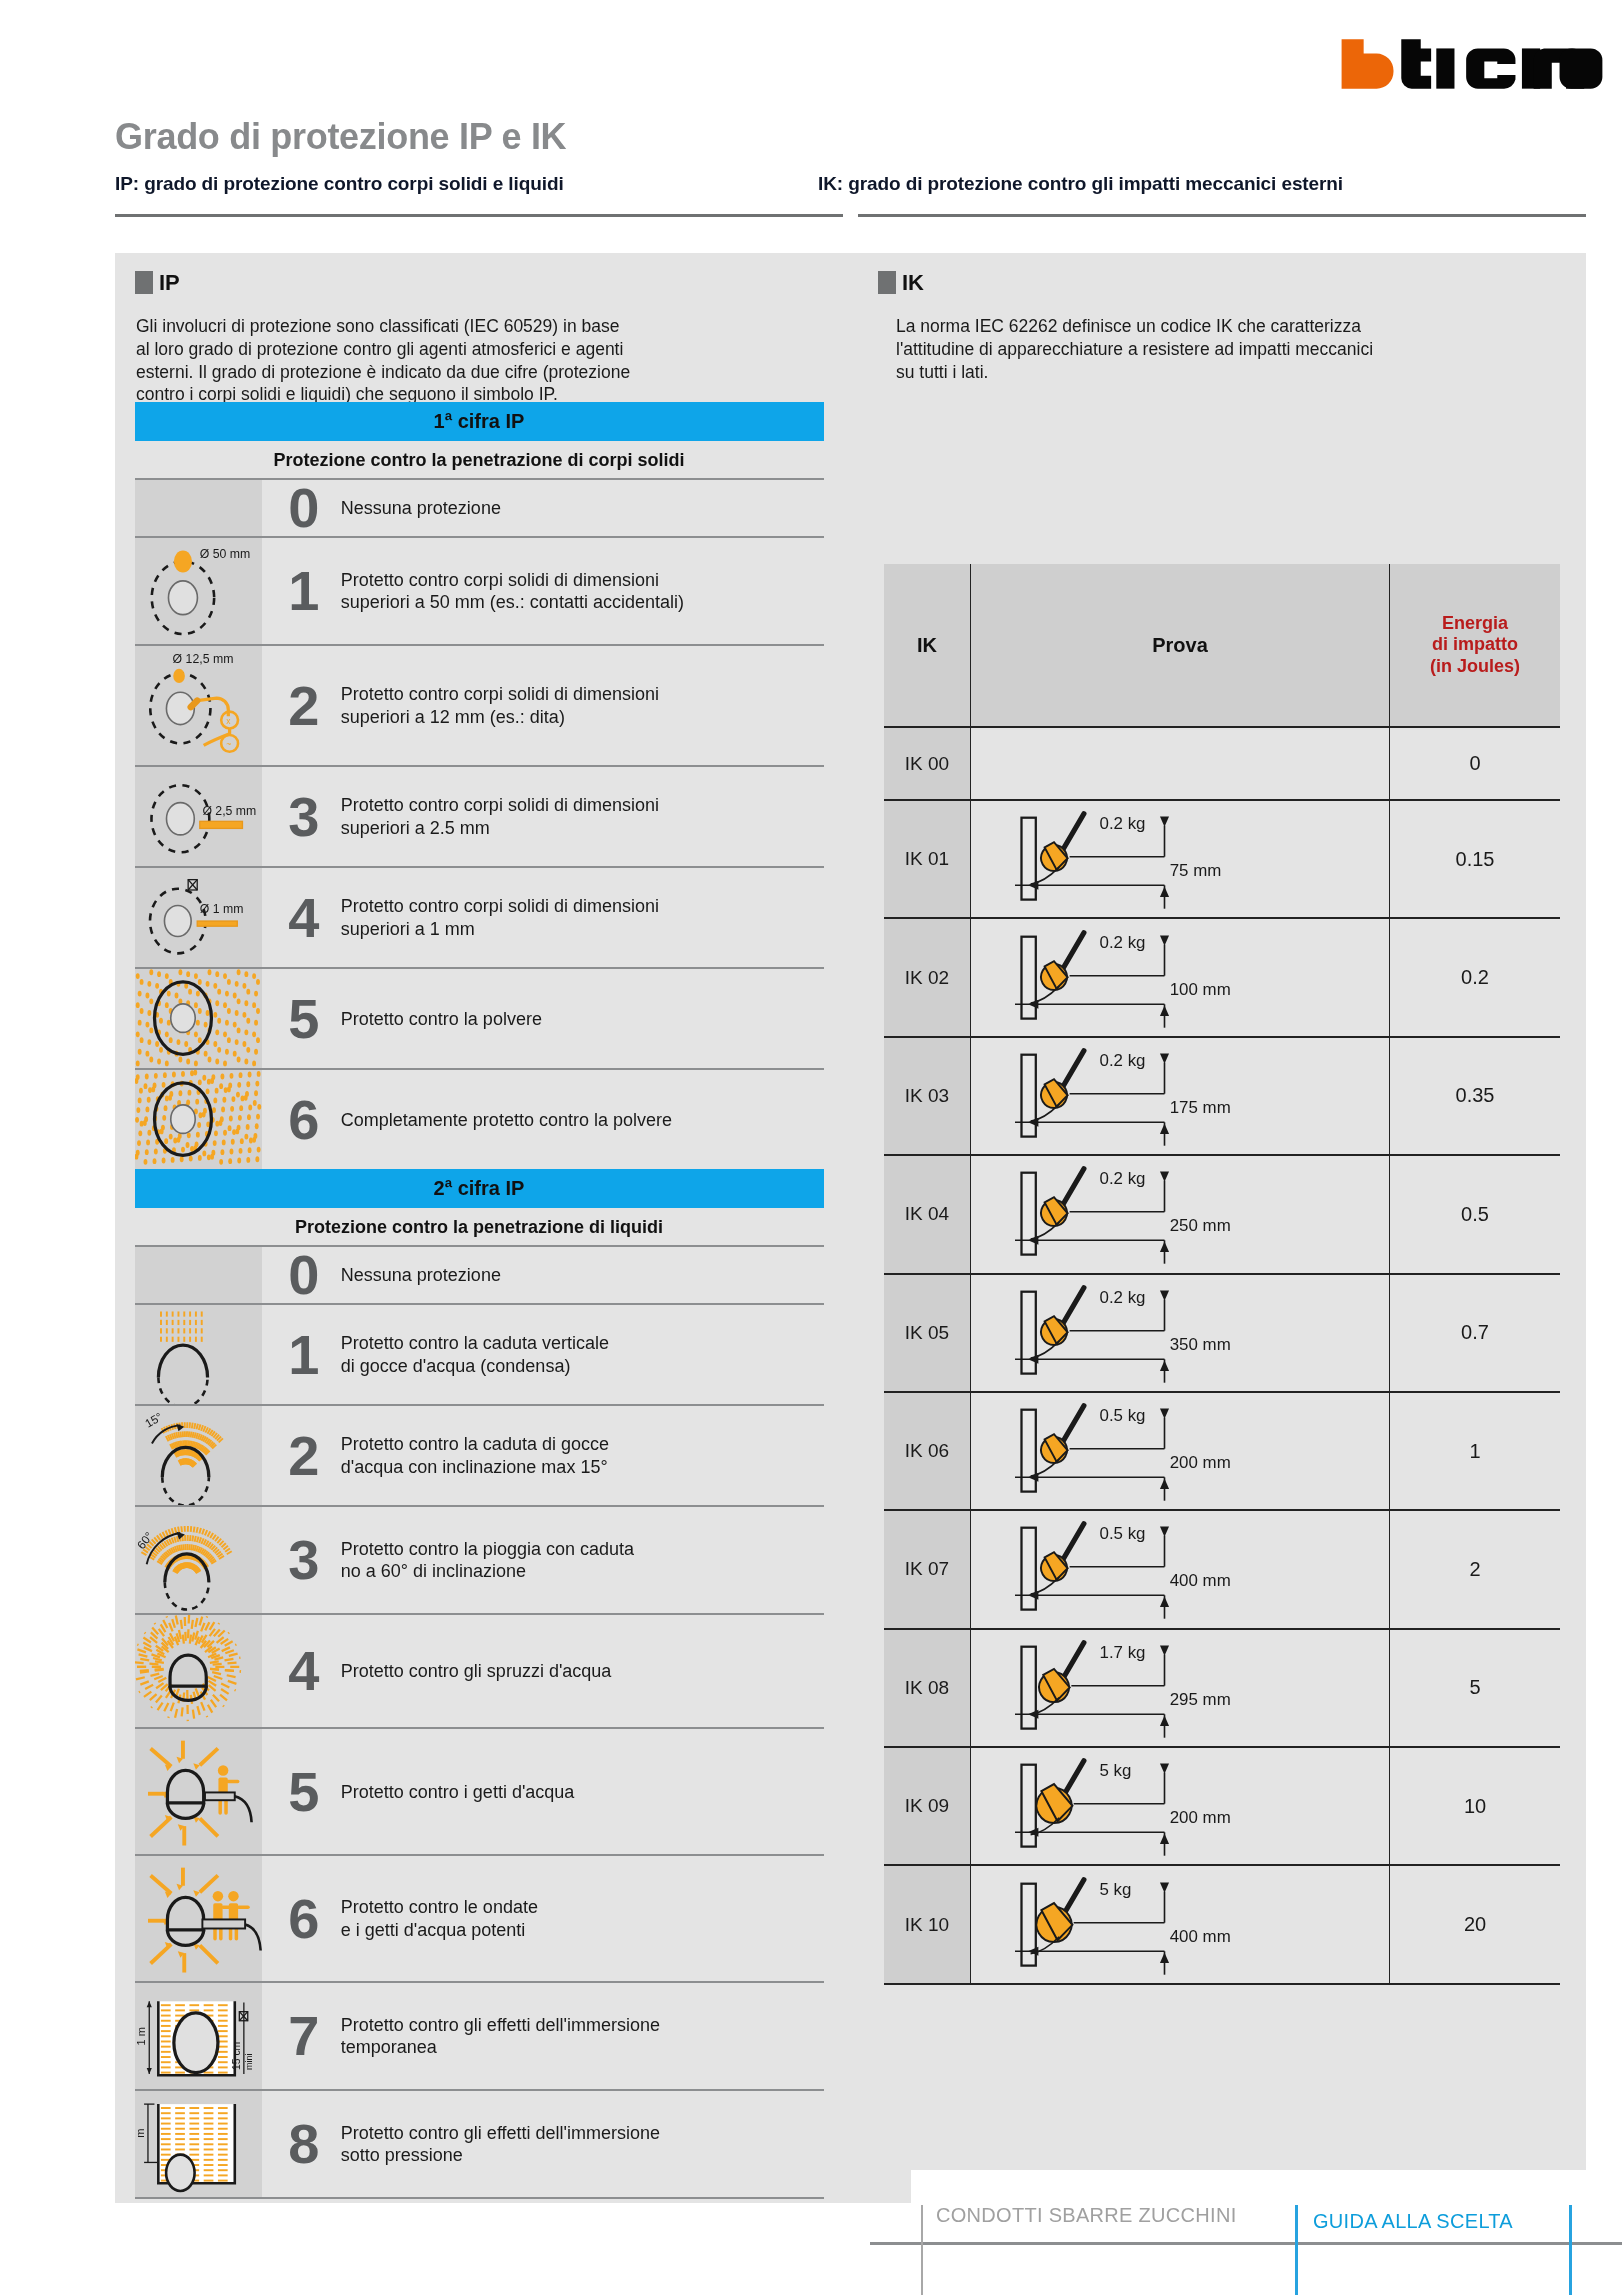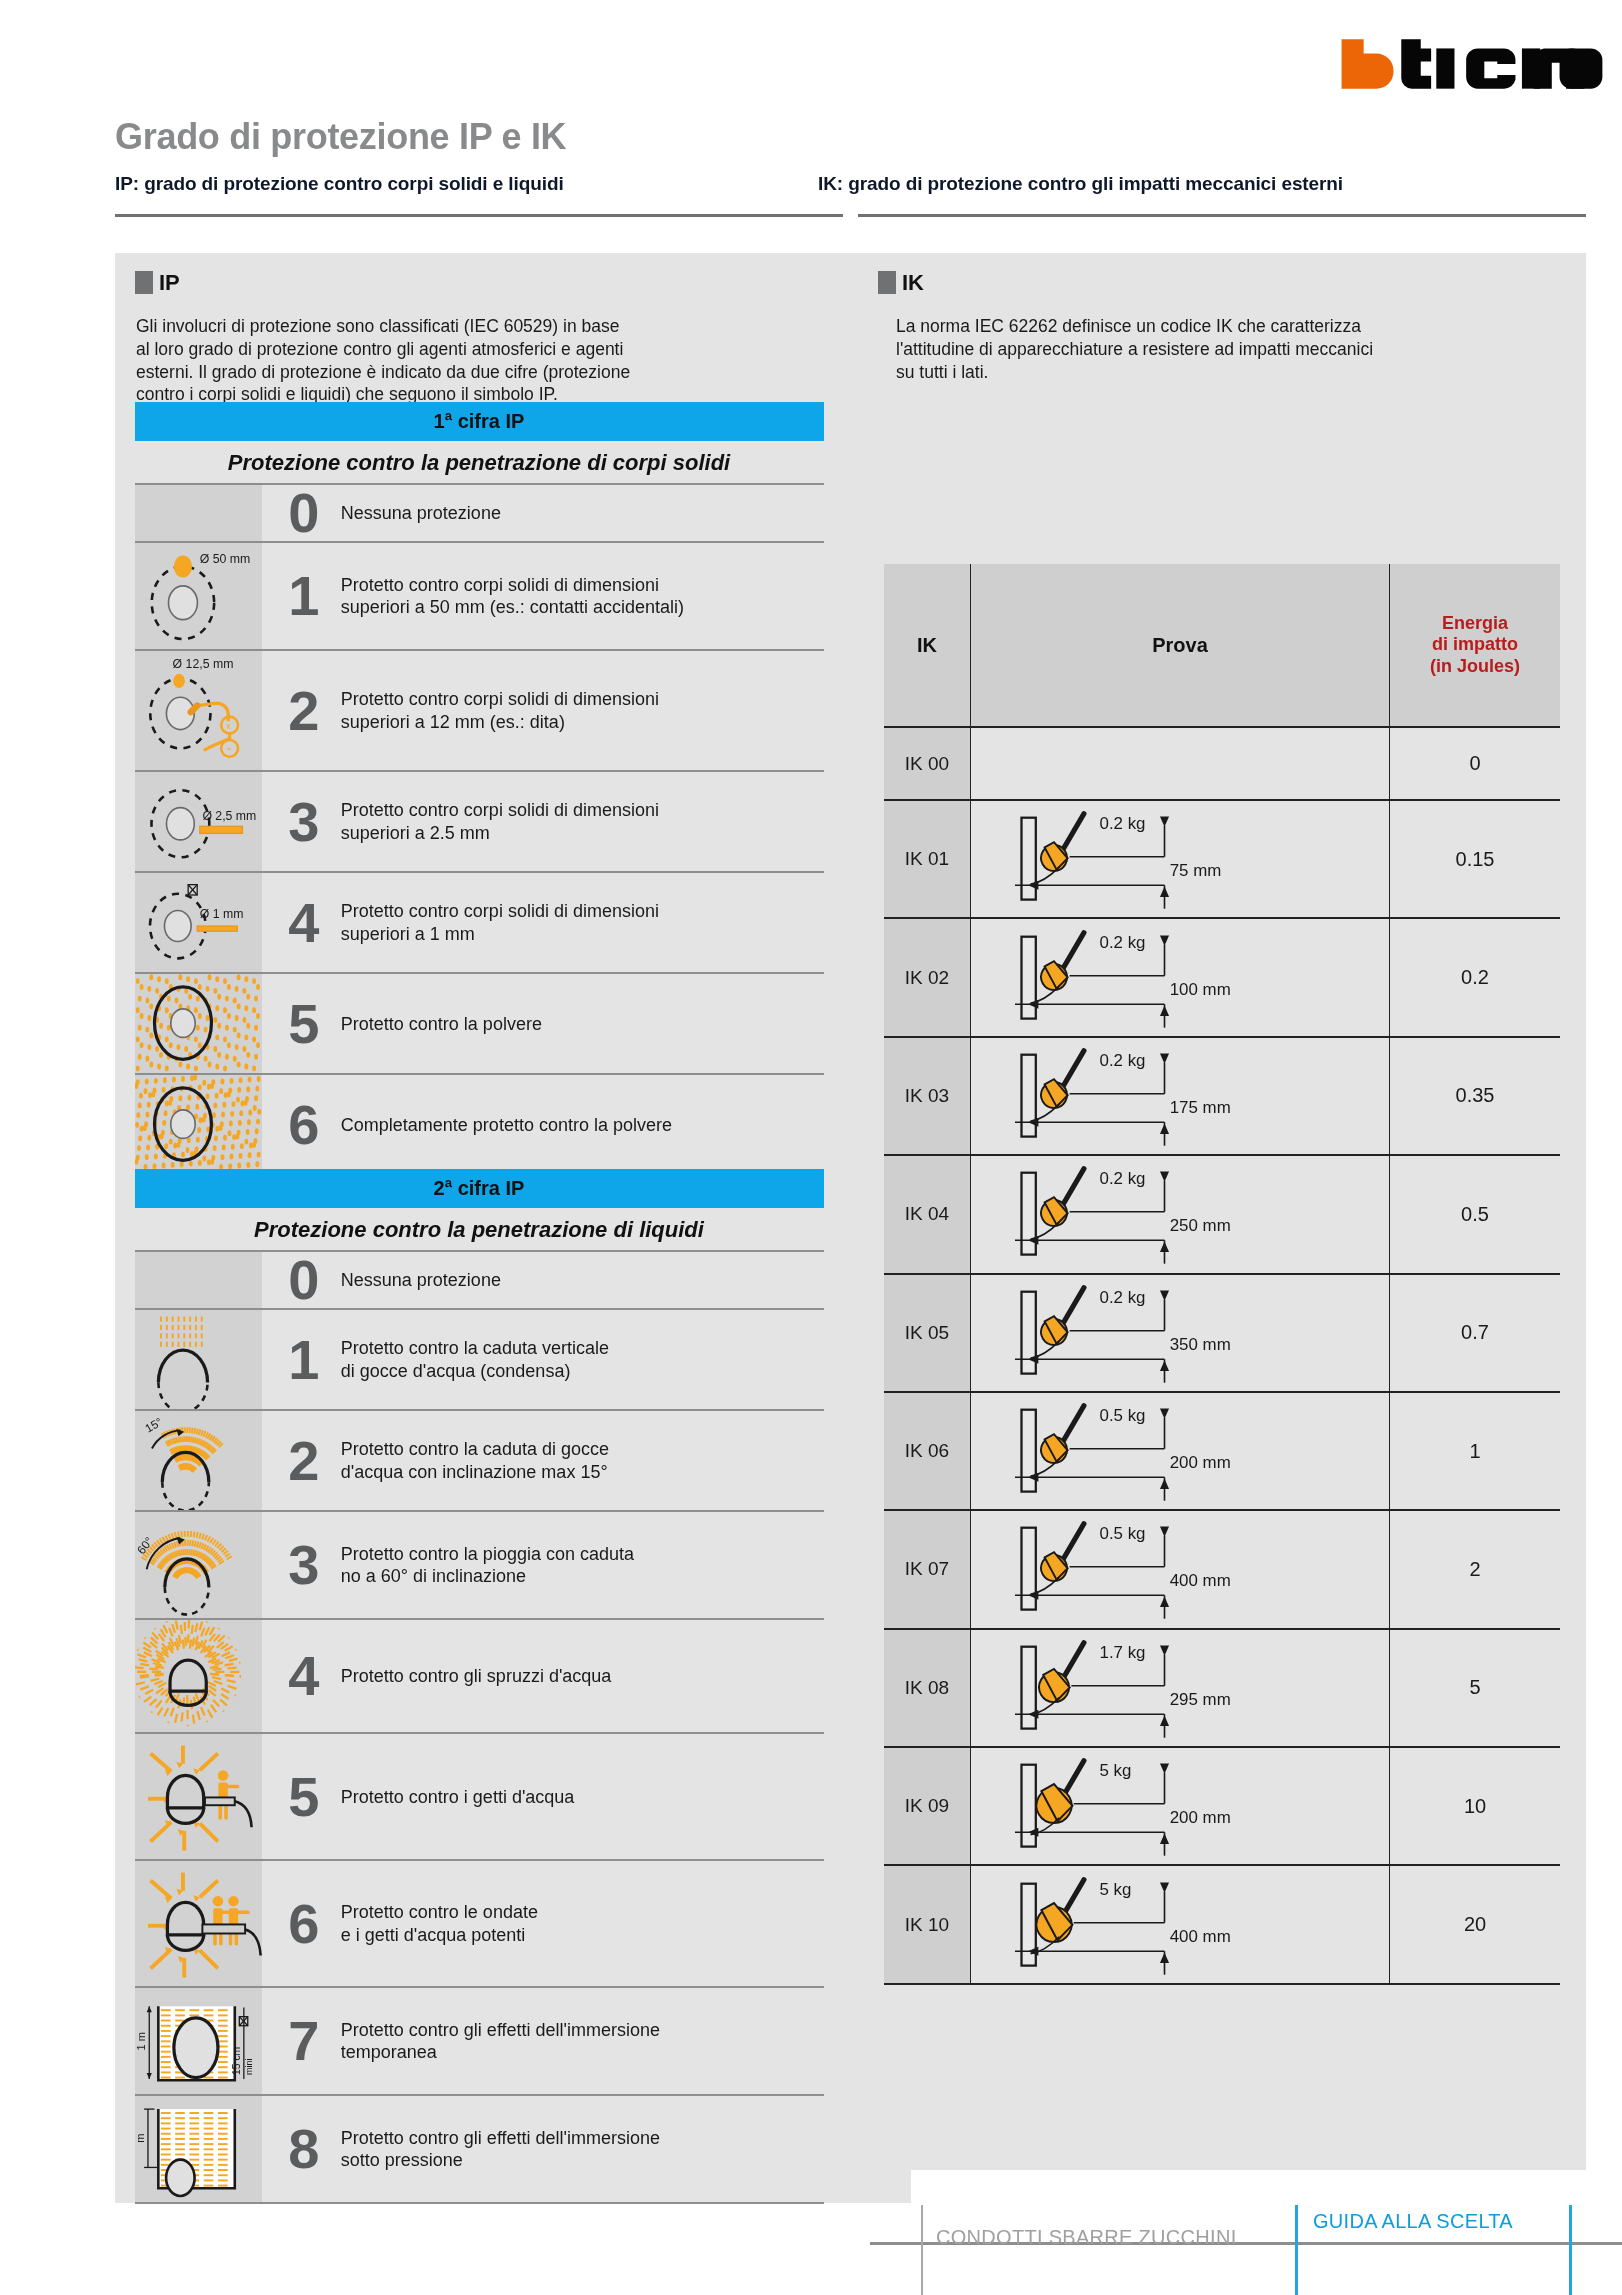--- a/index.html
+++ b/index.html
@@ -38,21 +38,21 @@
 
   .sec-text{position:absolute;font-size:17.5px;line-height:1.30;color:#1a1a1a;white-space:pre-line;}
 
   
   .tbl{position:absolute;width:689px;}
   .tbl-title{
     background:#0ea5e9;text-align:center;font-size:20px;font-weight:bold;color:#111;
     padding:7.8px 0 8.4px 0;
   }
   .tbl-sub{
-    text-align:center;font-size:22px;font-weight:bold;color:#111;padding:8.4px 0 7.8px 0;font-style:italic;
+    text-align:center;font-size:18px;font-weight:bold;color:#111;padding:8.4px 0 7.8px 0;
   }
   .tbl-rows{border-top:2.6px solid #8c8e90;}
   .row{display:flex;border-bottom:2.6px solid #8c8e90;min-height:45px;}
   .row:last-child{border-bottom:2.6px solid #8c8e90;}
   .cell-icon{width:127px;background:#d2d2d2;flex:0 0 127px;position:relative;overflow:hidden;}
   .cell-icon.blank{background:#d2d2d2;}
   .cell-body{flex:1;display:flex;align-items:center;padding-left:14.3px;}
   .digit{
     font-size:56px;font-weight:bold;color:#5a5c5e;line-height:1;
     width:56px;flex:0 0 56px;text-align:center;font-family:"Liberation Sans",sans-serif;
@@ -1477,19 +1477,19 @@
           <div class="c3">20</div>
         </div>
       </div>
   </div>
 
   <div class="foot">
     <div class="foot-line"></div>
     <div class="foot-v" style="left:51px;top:6.5px;height:91px;"></div>
     <div class="foot-v blue" style="left:425px;top:6.5px;height:91px;"></div>
     <div class="foot-v blue" style="left:699px;top:6.5px;height:91px;"></div>
-    <div class="foot-txt" style="left:66px;top:28px;">CONDOTTI SBARRE ZUCCHINI</div>
+    <div class="foot-txt" style="left:66px;top:6px;">CONDOTTI SBARRE ZUCCHINI</div>
     <div class="foot-txt blue" style="left:443px;top:11.7px;">GUIDA ALLA SCELTA</div>
     <div class="foot-txt page" style="left:718px;top:10.4px;">185</div>
   </div>
 
 </div>
 
 
 </body></html>

